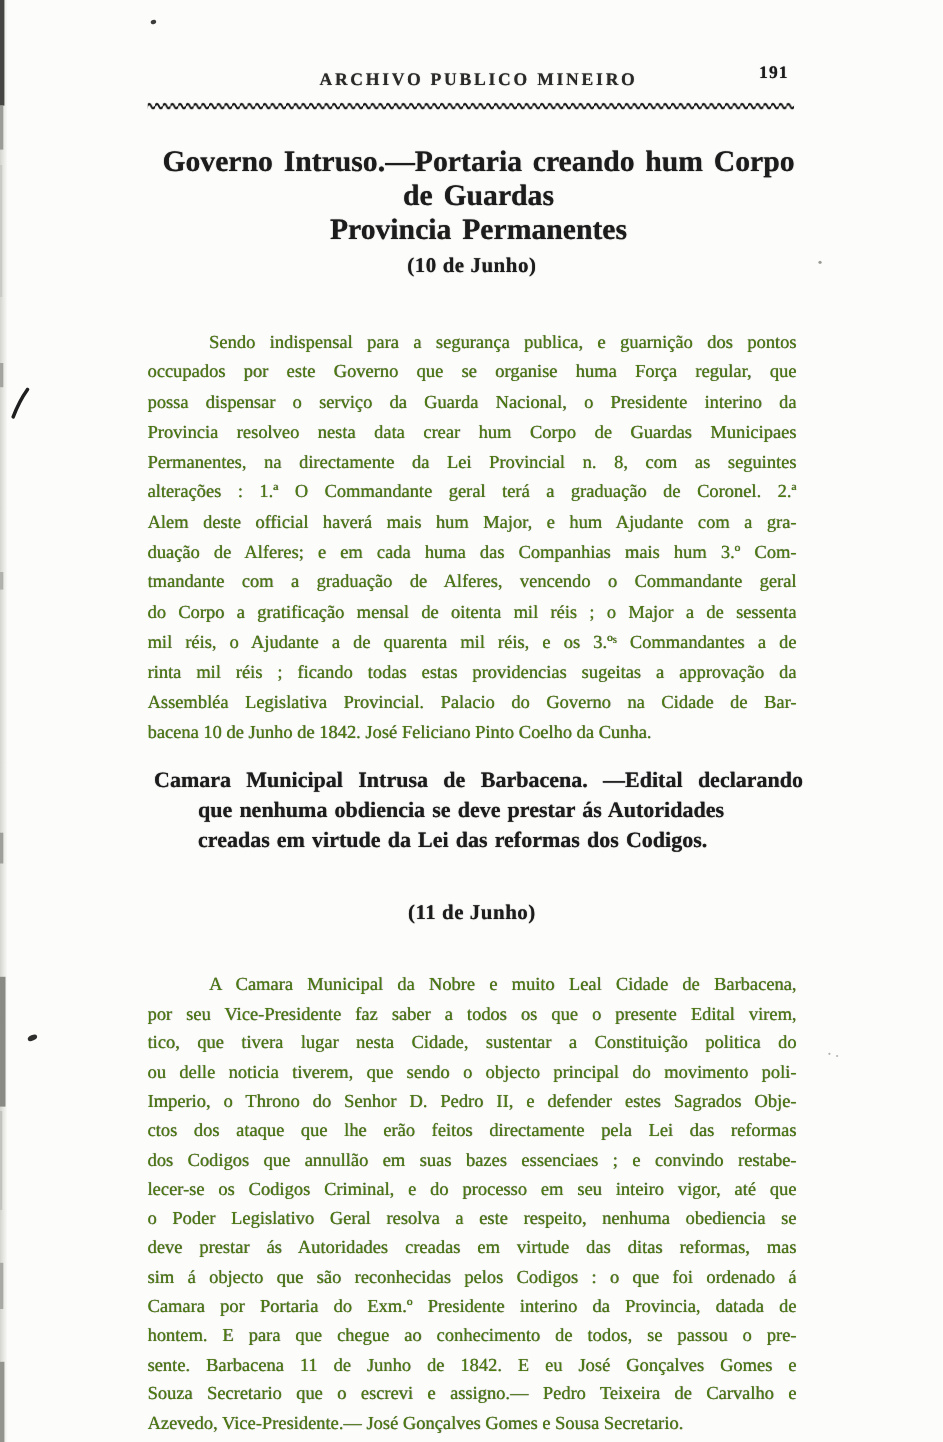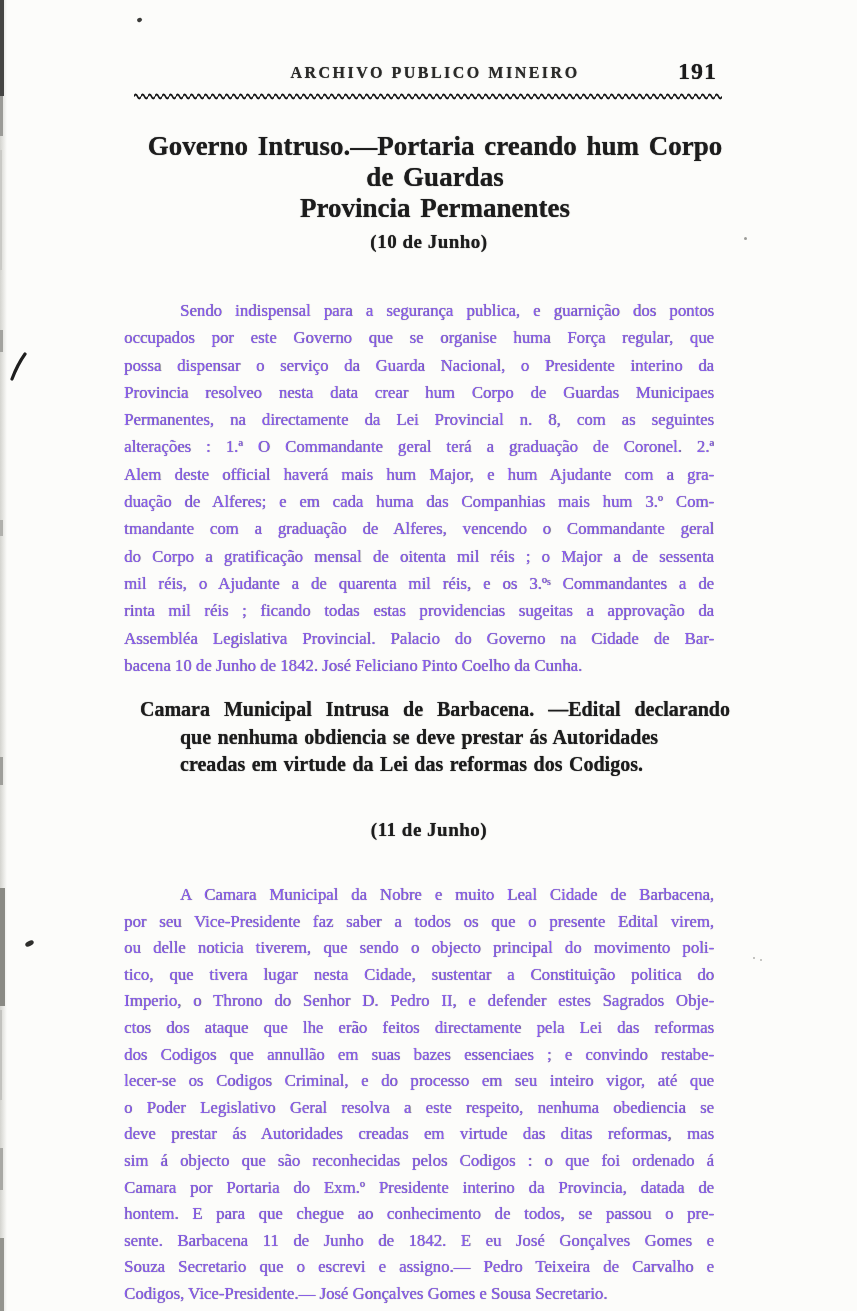--- a/index.html
+++ b/index.html
@@ -16,21 +16,21 @@
     background:linear-gradient(to right,#d4d4cf,rgba(252,252,250,0));}
   .edge-seg{position:absolute;left:0;}
   .speck{position:absolute;border-radius:50%;}
   .slash-svg,.wavy-svg{position:absolute;display:block;}
 
   
   .running-head{position:absolute;left:140px;top:58px;width:590px;height:30px;}
   .rh-title{display:block;text-align:center;padding-top:6px;
     font-size:16px;font-weight:bold;letter-spacing:2.5px;color:#2a2a28;
     text-shadow:0 0 0.8px rgba(40,40,40,.8);}
-  .pagenum{position:absolute;right:13px;top:0;font-size:24px;font-weight:bold;
+  .pagenum{position:absolute;right:13px;top:0;font-size:16px;font-weight:bold;
     letter-spacing:1px;color:#1b1b1b;text-shadow:0 0 0.8px rgba(30,30,30,.8);}
 
   
   .h1{position:absolute;left:130px;top:131px;width:610px;
     font-size:27px;font-weight:bold;line-height:31px;word-spacing:3px;
     text-shadow:0 0 0.9px rgba(25,25,25,.85);}
   .h1 .tline{text-align:center;}
 
   .h2{position:absolute;left:140px;top:696px;width:590px;
     font-size:20px;font-weight:bold;line-height:27.5px;word-spacing:1.5px;
@@ -38,22 +38,22 @@
   .h2 .tline{text-align:justify;text-align-last:justify;}
   .h2 .tline:not(:first-child){padding-left:40px;text-align:left;text-align-last:left;}
 
   .dateh{position:absolute;left:134px;width:590px;text-align:center;
     font-size:19px;font-weight:bold;letter-spacing:0.5px;
     text-shadow:0 0 0.9px rgba(25,25,25,.85);}
   .d1{top:231px;}
   .d2{top:819px;}
 
   
-  .bodyp{position:absolute;left:124px;width:590px;font-size:16.8px;
-    color:#8b5cf6;text-shadow:0.3px 0 0.7px rgba(30,30,30,.75);}
+  .bodyp{position:absolute;left:134px;width:590px;font-size:16.8px;
+    color:#4d7c0f;text-shadow:0.3px 0 0.7px rgba(30,30,30,.75);}
   .p1{top:297px;line-height:27.3px;}
   .p2{top:882px;line-height:26.6px;}
   .bodyp .line{text-align:justify;text-align-last:justify;overflow:hidden;}
   .p1 .line{height:27.3px;}
   .p2 .line{height:26.6px;}
   .bodyp .line:first-child{text-indent:56px;}
   .bodyp .line:last-child{text-align-last:left;}
 </style>
 </head>
 <body>
@@ -128,29 +128,29 @@
       <div class="tline">que nenhuma obdiencia se deve prestar ás Autoridades</div>
       <div class="tline">creadas em virtude da Lei das reformas dos Codigos.</div>
     </div>
 
   <div class="dateh d2">(11 de Junho)</div>
 
   <div class="bodyp p2">
 
   <div class="line">A Camara Municipal da Nobre e muito Leal Cidade de Barbacena,</div>
       <div class="line">por seu Vice-Presidente faz saber a todos os que o presente Edital virem,</div>
+      <div class="line">tico, que tivera lugar nesta Cidade, sustentar a Constituição politica do</div>
       <div class="line">ou delle noticia tiverem, que sendo o objecto principal do movimento poli-</div>
-      <div class="line">tico, que tivera lugar nesta Cidade, sustentar a Constituição politica do</div>
       <div class="line">Imperio, o Throno do Senhor D. Pedro II, e defender estes Sagrados Obje-</div>
       <div class="line">ctos dos ataque que lhe erão feitos directamente pela Lei das reformas</div>
       <div class="line">dos Codigos que annullão em suas bazes essenciaes ; e convindo restabe-</div>
       <div class="line">lecer-se os Codigos Criminal, e do processo em seu inteiro vigor, até que</div>
       <div class="line">o Poder Legislativo Geral resolva a este respeito, nenhuma obediencia se</div>
       <div class="line">deve prestar ás Autoridades creadas em virtude das ditas reformas, mas</div>
       <div class="line">sim á objecto que são reconhecidas pelos Codigos : o que foi ordenado á</div>
       <div class="line">Camara por Portaria do Exm.º Presidente interino da Provincia, datada de</div>
       <div class="line">hontem. E para que chegue ao conhecimento de todos, se passou o pre-</div>
       <div class="line">sente. Barbacena 11 de Junho de 1842. E eu José Gonçalves Gomes e</div>
       <div class="line">Souza Secretario que o escrevi e assigno.— Pedro Teixeira de Carvalho e</div>
-      <div class="line">Codigos, Vice-Presidente.— José Gonçalves Gomes e Sousa Secretario.</div>
+      <div class="line">Azevedo, Vice-Presidente.— José Gonçalves Gomes e Sousa Secretario.</div>
     </div>
 
 </div>
 
 </body></html>

